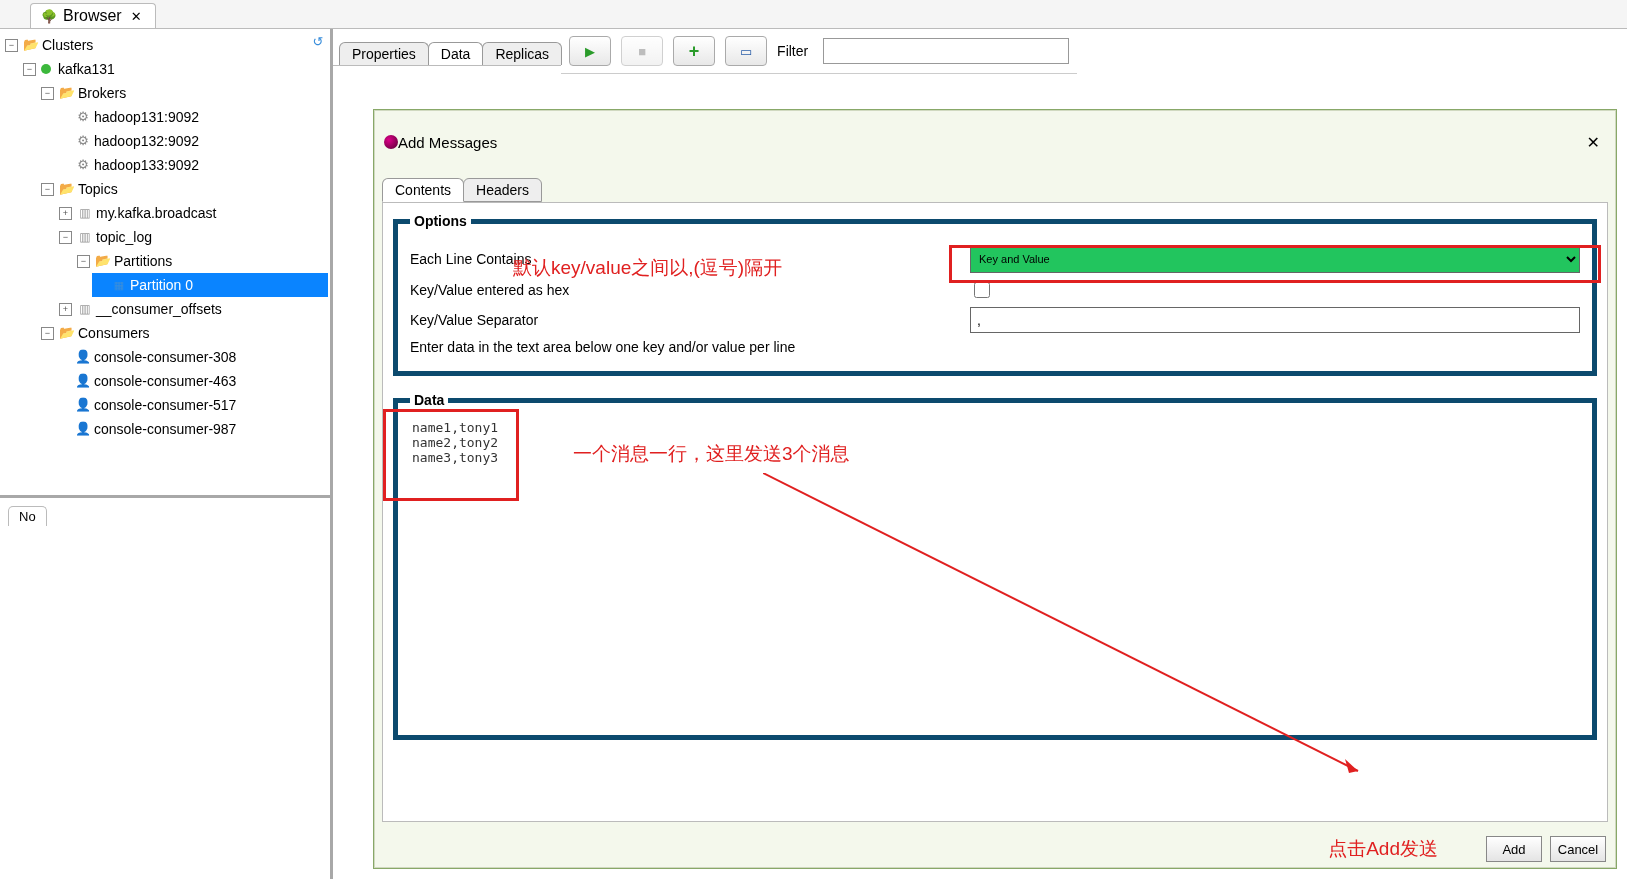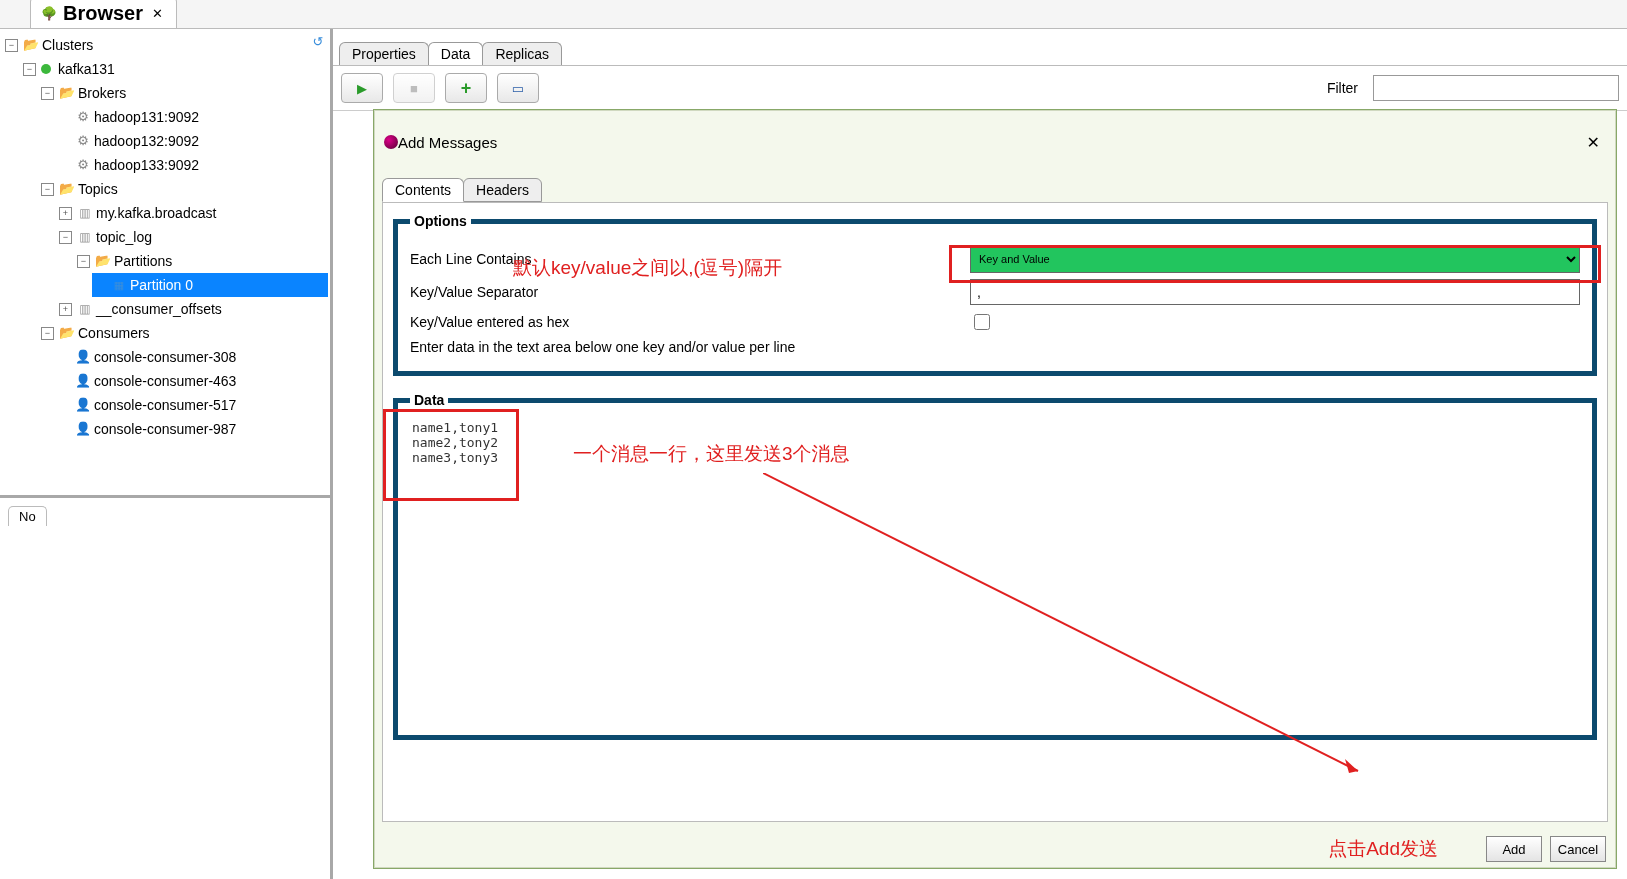--- a/index.html
+++ b/index.html
@@ -1,40 +1,40 @@
 <!DOCTYPE html>
 <html><head>
 <meta charset="utf-8">
 <style>
 html,body{margin:0;padding:0;font-family:"Segoe UI",Tahoma,sans-serif;font-size:13px;background:#fff;color:#000;height:100%}
 body{display:flex;flex-direction:column;width:1627px;height:879px;overflow:hidden}
 .top-tab-bar{height:28px;background:#f5f5f5;border-bottom:1px solid #bbb;display:flex;align-items:flex-end;padding-left:30px}
 .browser-tab{background:#fff;border:1px solid #bbb;border-bottom:none;padding:3px 10px;display:flex;align-items:center;gap:6px;border-top-left-radius:4px;border-top-right-radius:4px}
-.browser-tab .title{font-weight:bold;font-size:20px}
+.browser-tab .title{font-weight:normal;font-size:16px}
 .close-x{font-family:sans-serif;padding:0 3px}
 .main-split{display:flex;flex:1;min-height:0}
 .left-pane{width:330px;border-right:3px solid #a8a8a8;display:flex;flex-direction:column;overflow:hidden}
 .tree-wrap{flex:1;overflow:auto;padding:4px 2px;position:relative}
 .toolbar-mini{position:absolute;right:4px;top:4px}
 .tree{list-style:none;margin:0;padding:0;font-size:14px;line-height:24px}
 .tree ul{list-style:none;margin:0;padding-left:18px}
 .tree-row{display:flex;align-items:center;gap:3px;padding:0 3px;white-space:nowrap}
 .tree-row.sel{background:#0a84ff;color:#fff}
 .tog{width:11px;height:11px;border:1px solid #888;display:inline-flex;align-items:center;justify-content:center;font-size:9px;line-height:1;background:#fff;color:#555;margin-right:2px}
 .sp{display:inline-block;width:13px}
 .ico{width:16px;height:16px;display:inline-flex;align-items:center;justify-content:center;font-size:13px}
 .folder-open{color:#d9a642}
 .green-dot{width:10px;height:10px;border-radius:50%;background:#3cb83c;display:inline-block}
 .gear{color:#888}
 .book{color:#999;font-size:12px}
 .person{color:#c86428}
 .grid{color:#3a8edb;font-size:11px}
 .no-detail{border-top:3px solid #a8a8a8;padding:8px;height:384px;box-sizing:border-box}
 .nd-tab{display:inline-block;border:1px solid #bbb;border-bottom:none;background:#fff;padding:2px 10px;border-top-left-radius:5px;border-top-right-radius:5px}
-.right-pane{flex:1;display:flex;flex-direction:column;position:relative;min-width:0}
+.right-pane{flex:1;display:flex;flex-direction:row;position:relative;min-width:0}
 .view-tabs{height:28px;border-bottom:1px solid #bbb;display:flex;align-items:flex-end;padding-left:6px;gap:0;margin-top:8px}
 .view-tab{border:1px solid #999;border-bottom:none;padding:3px 12px;background:#eee;border-top-left-radius:6px;border-top-right-radius:6px;margin-right:-1px;font-size:14px}
 .view-tab.active{background:#fff;font-weight:500}
 .toolbar{height:44px;display:flex;align-items:center;padding:0 8px;border-bottom:1px solid #ccc;gap:10px}
 .tbtn{width:40px;height:28px;border:1px solid #aaa;border-radius:4px;background:linear-gradient(#fff,#e8e8e8);display:flex;align-items:center;justify-content:center}
 .tbtn.disabled{opacity:0.55}
 .filter-wrap{margin-left:auto;display:flex;align-items:center;gap:15px}
 .filter-input{width:240px;height:22px;border:1px solid #999}
 .dialog{position:absolute;left:40px;top:80px;right:10px;bottom:10px;border:1px solid #88a868;background:#f4f8ec;display:flex;flex-direction:column;box-shadow:0 0 0 1px #d0d9c0 inset}
 .dlg-title{height:32px;display:flex;align-items:center;padding:16px 10px;font-size:15px;}
@@ -249,27 +249,27 @@
         <div class="dlg-tab"><span>Contents</span></div>
         <div class="dlg-tab inactive"><span>Headers</span></div>
       </div>
       <div class="dlg-body">
         <fieldset>
           <legend>Options</legend>
           <div class="opt-row">
             <span class="opt-label">Each Line Contains</span>
             <select class="combo"><option>Key and Value</option></select>
           </div>
+          <div class="opt-row hexrow">
+            <span class="opt-label">Key/Value entered as hex</span>
+            <input type="checkbox" style="">
+          </div>
           <div class="opt-row" style="position:relative">
             <span class="opt-label">Key/Value Separator</span>
             <input class="txt" value="," style="">
-          </div>
-          <div class="opt-row hexrow">
-            <span class="opt-label">Key/Value entered as hex</span>
-            <input type="checkbox" style="">
           </div>
           <div class="opt-row">
               <span>Enter data in the text area below one key and/or value per line</span>
             </div>
         </fieldset>
         <fieldset>
           <legend>Data</legend>
           <textarea class="data" style="">name1,tony1
 name2,tony2
 name3,tony3</textarea>

